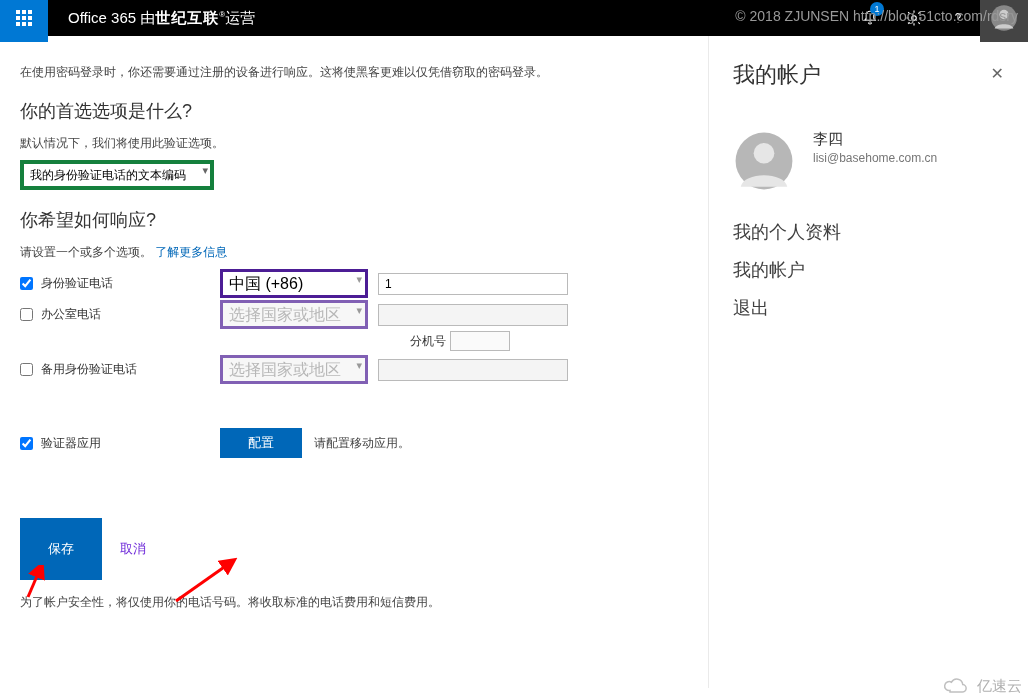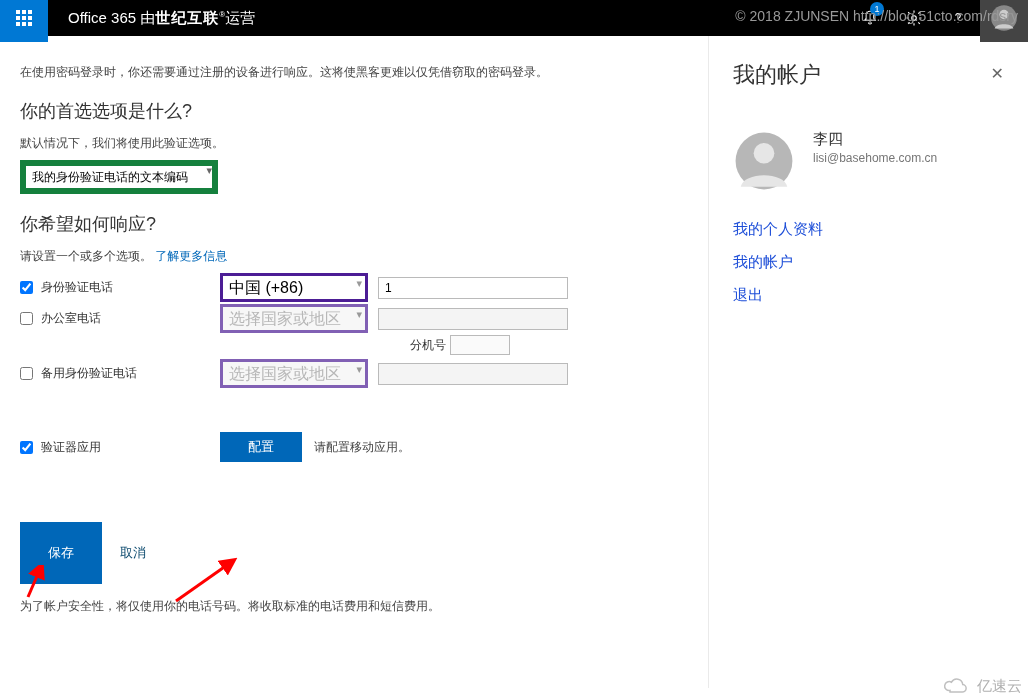--- a/index.html
+++ b/index.html
@@ -16,53 +16,53 @@
 .icon-btn svg { width: 18px; height: 18px; stroke: #fff; fill: none; stroke-width: 1.5; }
 .badge { position: absolute; top: 8px; right: 8px; background: #0078d4; color: #fff; border-radius: 8px; font-size: 9px; min-width: 14px; height: 14px; display: flex; align-items: center; justify-content: center; }
 .avatar-btn { width: 48px; height: 48px; background: #444; display: flex; align-items: center; justify-content: center; cursor: pointer; }
 .avatar-btn svg { width: 28px; height: 28px; }
 .layout { display: flex; height: calc(700px - 48px); }
 .main { flex: 1; padding: 28px 20px 20px 20px; overflow: auto; }
 .side { width: 320px; border-left: 1px solid #eaeaea; padding: 24px 24px; position: relative; }
 h1 { font-size: 26px; font-weight: 400; color: #333; margin-bottom: 20px; }
 h2 { font-size: 18px; font-weight: 400; color: #333; margin: 18px 0 12px 0; }
 .desc { font-size: 12px; color: #444; margin-bottom: 8px; }
-.select-sm { border: 6px solid #15803d; padding: 4px 24px 4px 6px; font-size: 12px; background: #fff; appearance: none; position: relative; min-width: 180px; text-align: right; }
+.select-sm { border: 4px solid #15803d; padding: 4px 24px 4px 6px; font-size: 12px; background: #fff; appearance: none; position: relative; min-width: 180px; text-align: right; }
 .select-wrap { position: relative; display: inline-block; }
 .select-wrap::after { content: "▾"; position: absolute; right: 6px; top: 4px; font-size: 11px; color: #666; pointer-events: none; }
 .link { color: #0067b8; text-decoration: none; cursor: pointer; }
 .options-table { margin-top: 8px; }
 .opt-row { display: flex; align-items: center; min-height: 28px; margin-bottom: 2px; }
 .opt-check { width: 200px; display: flex; align-items: center; gap: 8px; }
 .opt-check input[type=checkbox] { width: 13px; height: 13px; }
 .country-sel { width: 148px; border: 3px solid #4c1d95; padding: 3px 6px; font-size: 16px; background: #fff; appearance: none; }
 .country-sel:disabled { background: #f4f4f4; color: #999; }
 .country-wrap { position: relative; display: inline-block; margin-right: 10px; }
 .country-wrap::after { content: "▾"; position: absolute; right: 6px; top: 4px; font-size: 11px; color: #999; pointer-events: none; }
 .phone-input { width: 190px; border: 1px solid #bababa; padding: 3px 6px; font-size: 12px; }
 .phone-input:disabled { background: #f4f4f4; }
 .ext-row { margin-left: 390px; display: flex; align-items: center; gap: 4px; }
 .ext-label { font-size: 12px; }
 .ext-input { width: 60px; border: 1px solid #bababa; padding: 2px 4px; font-size: 12px; }
 .config-btn { background: #0067b8; color: #fff; border: none; padding: 6px 28px; font-size: 13px; cursor: pointer; margin-right: 12px; }
 .config-note { font-size: 12px; color: #444; }
 .btn-row { margin-top: 60px; display: flex; align-items: center; gap: 18px; }
 .save-btn { background: #0067b8; color: #fff; border: none; padding: 22px 28px; font-size: 13px; cursor: pointer; min-width: 80px; }
-.cancel-link { color: #0c4a6e; cursor: pointer; font-size: 13px; }
+.cancel-link { color: #6d28d9; cursor: pointer; font-size: 13px; }
 .footnote { font-size: 12px; color: #444; margin-top: 14px; }
 .arrow-red1 { position: absolute; left: 20px; top: 565px; }
 .arrow-red2 { position: absolute; left: 170px; top: 557px; }
 .side-title { font-size: 22px; font-weight: 400; margin-bottom: 40px; }
 .close-x { position: absolute; top: 28px; right: 24px; cursor: pointer; font-size: 16px; color: #666; }
 .user-block { display: flex; gap: 18px; margin-bottom: 28px; }
 .big-avatar { width: 62px; height: 62px; }
 .user-name { font-size: 15px; color: #333; margin-bottom: 2px; }
 .user-email { font-size: 12px; color: #767676; }
 .side-links { display: flex; flex-direction: column; gap: 14px; }
-.side-links a { color: #1d4ed8; font-size: 15px; text-decoration: none; cursor: pointer; }
+.side-links a { color: #404040; font-size: 18px; text-decoration: none; cursor: pointer; }
 .corner-logo { position: absolute; bottom: 4px; right: 6px; display: flex; align-items: center; gap: 6px; color: #b0b0b0; font-size: 15px; }
 .corner-logo svg { width: 30px; height: 20px; }
 .opt-check label { font-size: 12px; }
 </style>
 </head>
 <body>
 
 <div class="watermark">© 2018 ZJUNSEN http://blog.51cto.com/rdsry</div>
 
 <div class="topbar">

